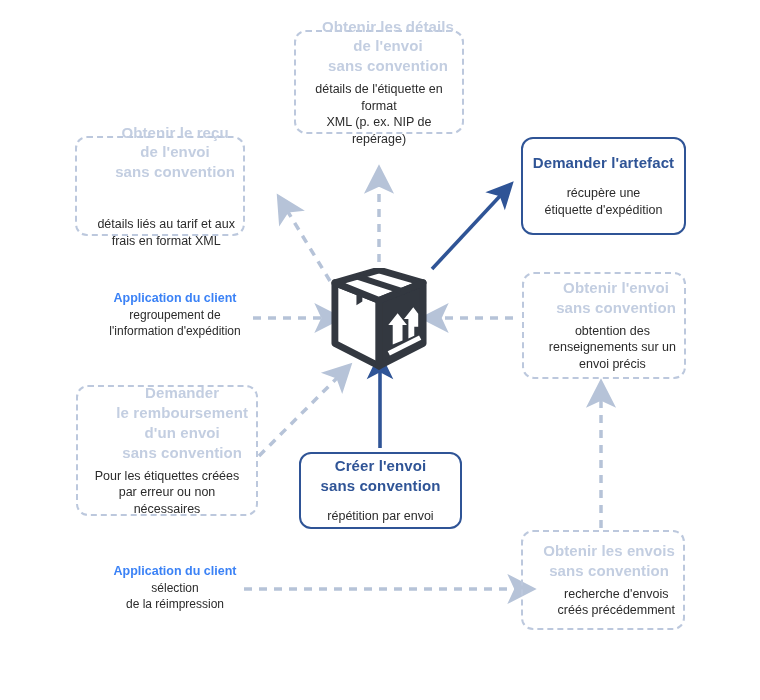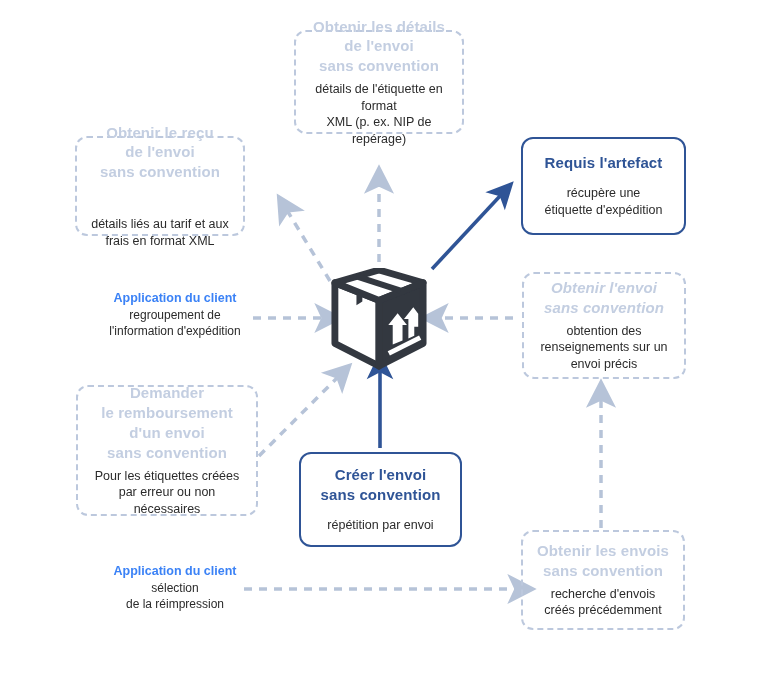--- a/index.html
+++ b/index.html
@@ -28,20 +28,21 @@
     box-sizing: border-box;
     display: flex;
     flex-direction: column;
     align-items: center;
     justify-content: center;
     text-align: center;
     border-radius: 12px;
   }
   .node.optional {
     border: 2px dashed #bcc8dd;
+    align-items: flex-end;
   }
   .node.required {
     border: 2px solid #2f5496;
   }
   .node .title {
     font-weight: bold;
     font-size: 15px;
     line-height: 1.32;
     letter-spacing: 0.1px;
   }
@@ -154,43 +155,43 @@
 
   <div class="node optional" style="left:75px; top:136px; width:170px; height:100px; padding:6px 8px;gap:29px;">
     <div class="title" style="white-space:pre-line;">Obtenir le reçu
 de l'envoi
 sans convention</div>
     <div class="desc" style="white-space:pre-line;">détails liés au tarif et aux
 frais en format XML</div>
   </div>
 
   <div class="node required" style="left:521px; top:137px; width:165px; height:98px; padding:6px 8px;">
-    <div class="title" style="white-space:pre-line;">Requis l'artefact</div>
+    <div class="title" style="white-space:pre-line;">Demander l'artefact</div>
     <div class="desc" style="white-space:pre-line;">récupère une
 étiquette d'expédition</div>
   </div>
 
   <div class="node optional" style="left:522px; top:272px; width:164px; height:107px; padding:6px 8px;">
-    <div class="title" style="white-space:pre-line;font-style:italic;">Obtenir l'envoi
+    <div class="title" style="white-space:pre-line;">Obtenir l'envoi
 sans convention</div>
     <div class="desc" style="white-space:pre-line;">obtention des
 renseignements sur un
 envoi précis</div>
   </div>
 
   <div class="node optional" style="left:76px; top:385px; width:182px; height:131px; padding:6px 8px;">
     <div class="title" style="white-space:pre-line;">Demander
 le remboursement
 d'un envoi
 sans convention</div>
     <div class="desc" style="white-space:pre-line;">Pour les étiquettes créées
 par erreur ou non nécessaires</div>
   </div>
 
-  <div class="node required" style="left:299px; top:452px; width:163px; height:95px; padding:6px 8px;">
+  <div class="node required" style="left:299px; top:452px; width:163px; height:77px; padding:6px 8px;">
     <div class="title" style="white-space:pre-line;">Créer l'envoi
 sans convention</div>
     <div class="desc" style="white-space:pre-line;">répétition par envoi</div>
   </div>
 
   <div class="node optional" style="left:521px; top:530px; width:164px; height:100px; padding:6px 8px;">
     <div class="title" style="white-space:pre-line;">Obtenir les envois
 sans convention</div>
     <div class="desc" style="white-space:pre-line;">recherche d'envois
 créés précédemment</div>

